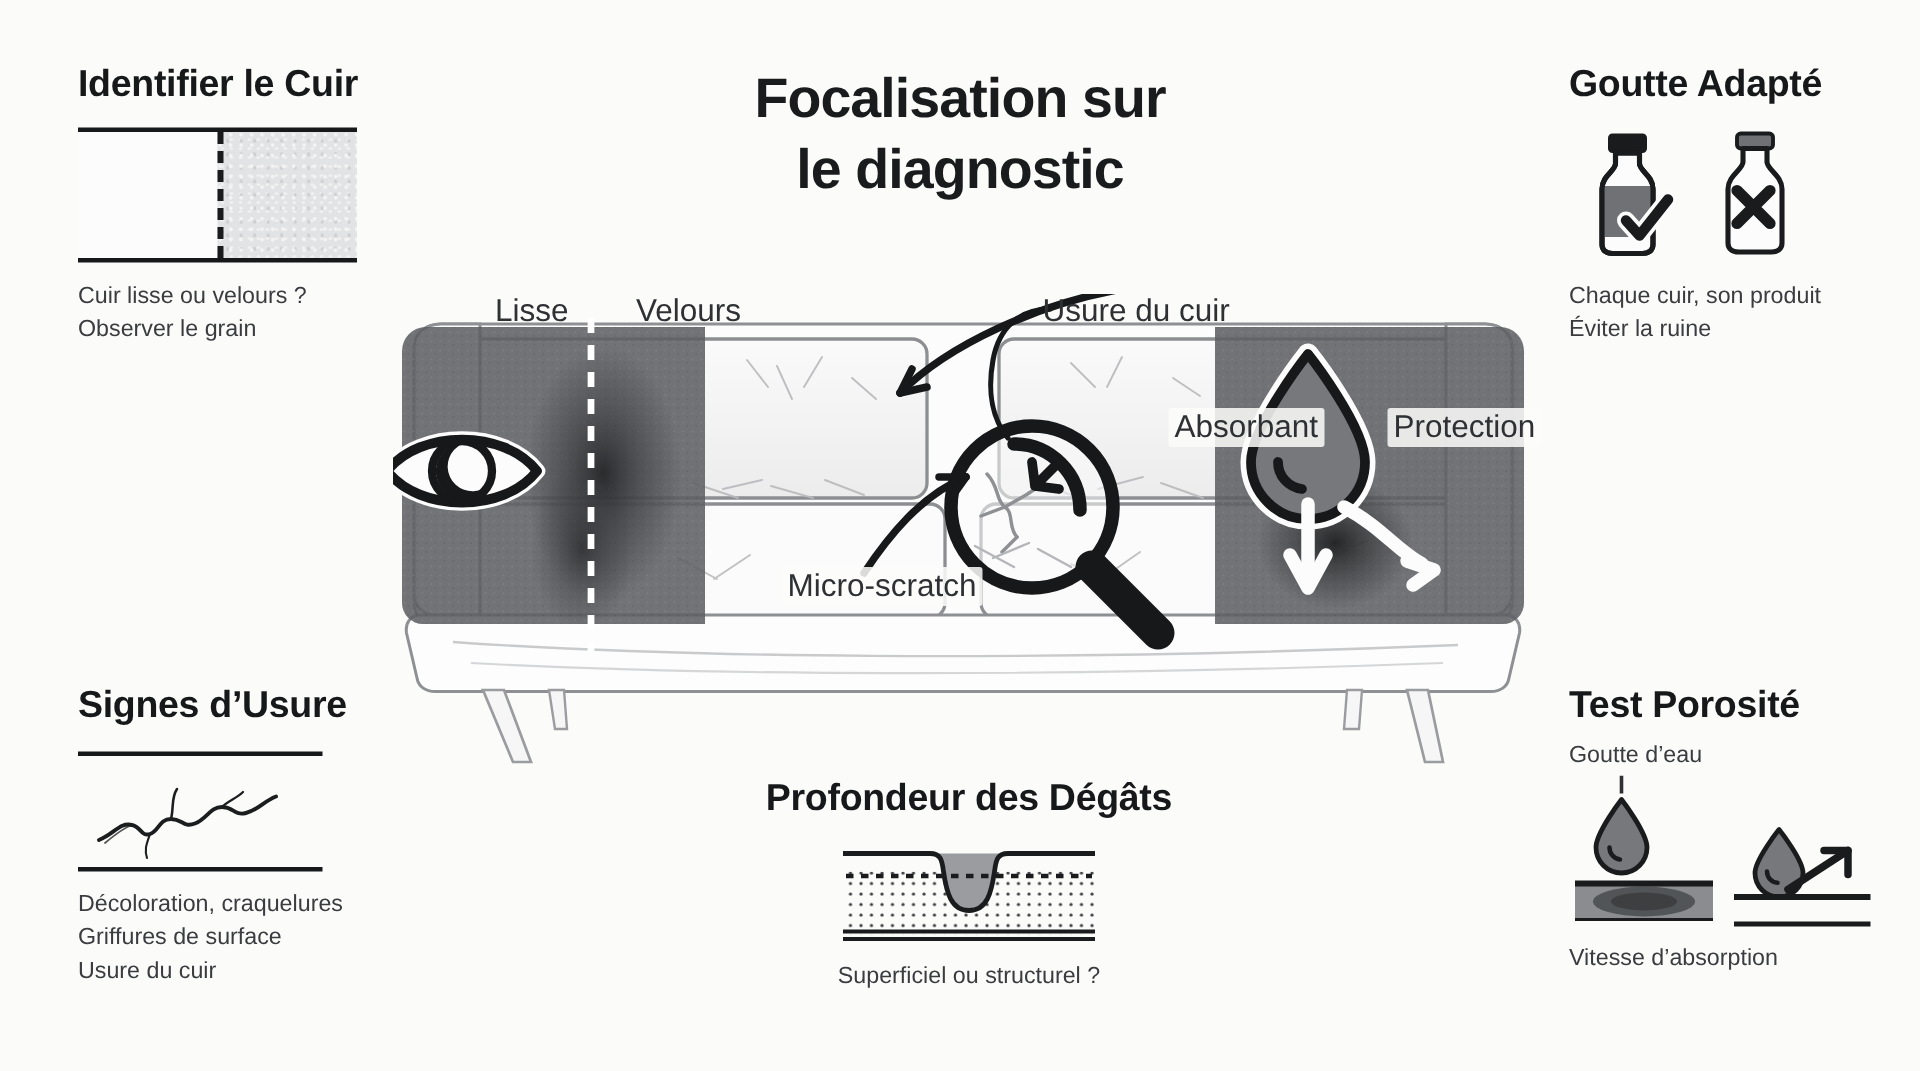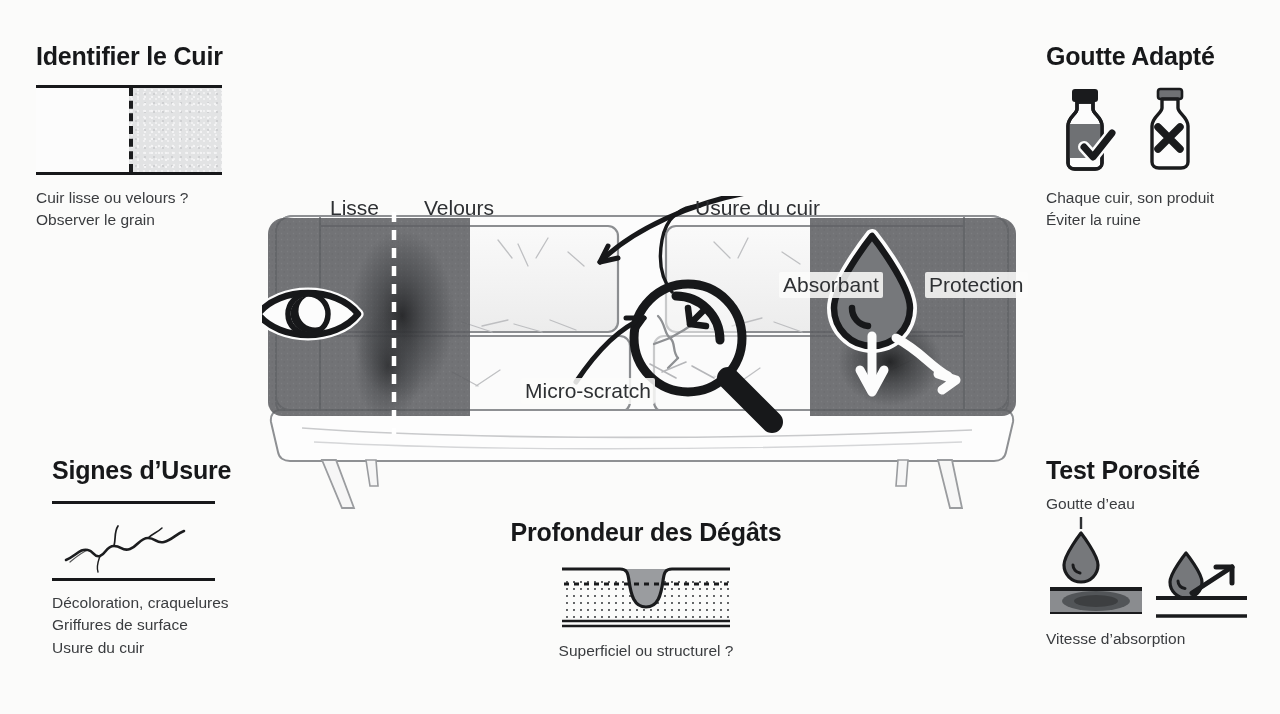--- a/index.html
+++ b/index.html
@@ -44,21 +44,21 @@
     font-weight: bold;
     color: #1a1b1d;
     line-height: 1.28;
     letter-spacing: -0.6px;
   }
 
   
   .corner { position: absolute; }
 
   
-  #panel-identify { left: 36px; top: 42px; width: 190px; }
+  #panel-identify { left: 52px; top: 42px; width: 190px; }
   #panel-identify .swatch {
     position: relative;
     margin-top: 14px;
     height: 90px;
     width: 186px;
     border-top: 3px solid #17181a;
     border-bottom: 3px solid #17181a;
     background: #fbfbfa;
   }
   #panel-identify .swatch .smooth {
@@ -135,20 +135,24 @@
   #label-usure    { left: 433px; top: 0px; }
   #label-micro    { left: 259px; top: 182px; }
   #label-absorb   { left: 517px; top: 76px; }
   #label-protect  { left: 663px; top: 76px; }
 </style>
 </head>
 <body>
 
 <div id="stage">
 
+  <div id="main-title">
+    <div>Focalisation sur</div>
+    <div>le diagnostic</div>
+  </div>
 
   <div class="corner" id="panel-identify">
     <div class="panel-title">Identifier le Cuir</div>
     <div class="swatch">
       <div class="smooth"></div>
       <div class="grain"></div>
       <div class="divider"></div>
     </div>
     <div class="panel-caption caption">
       <div>Cuir lisse ou velours ?</div>

